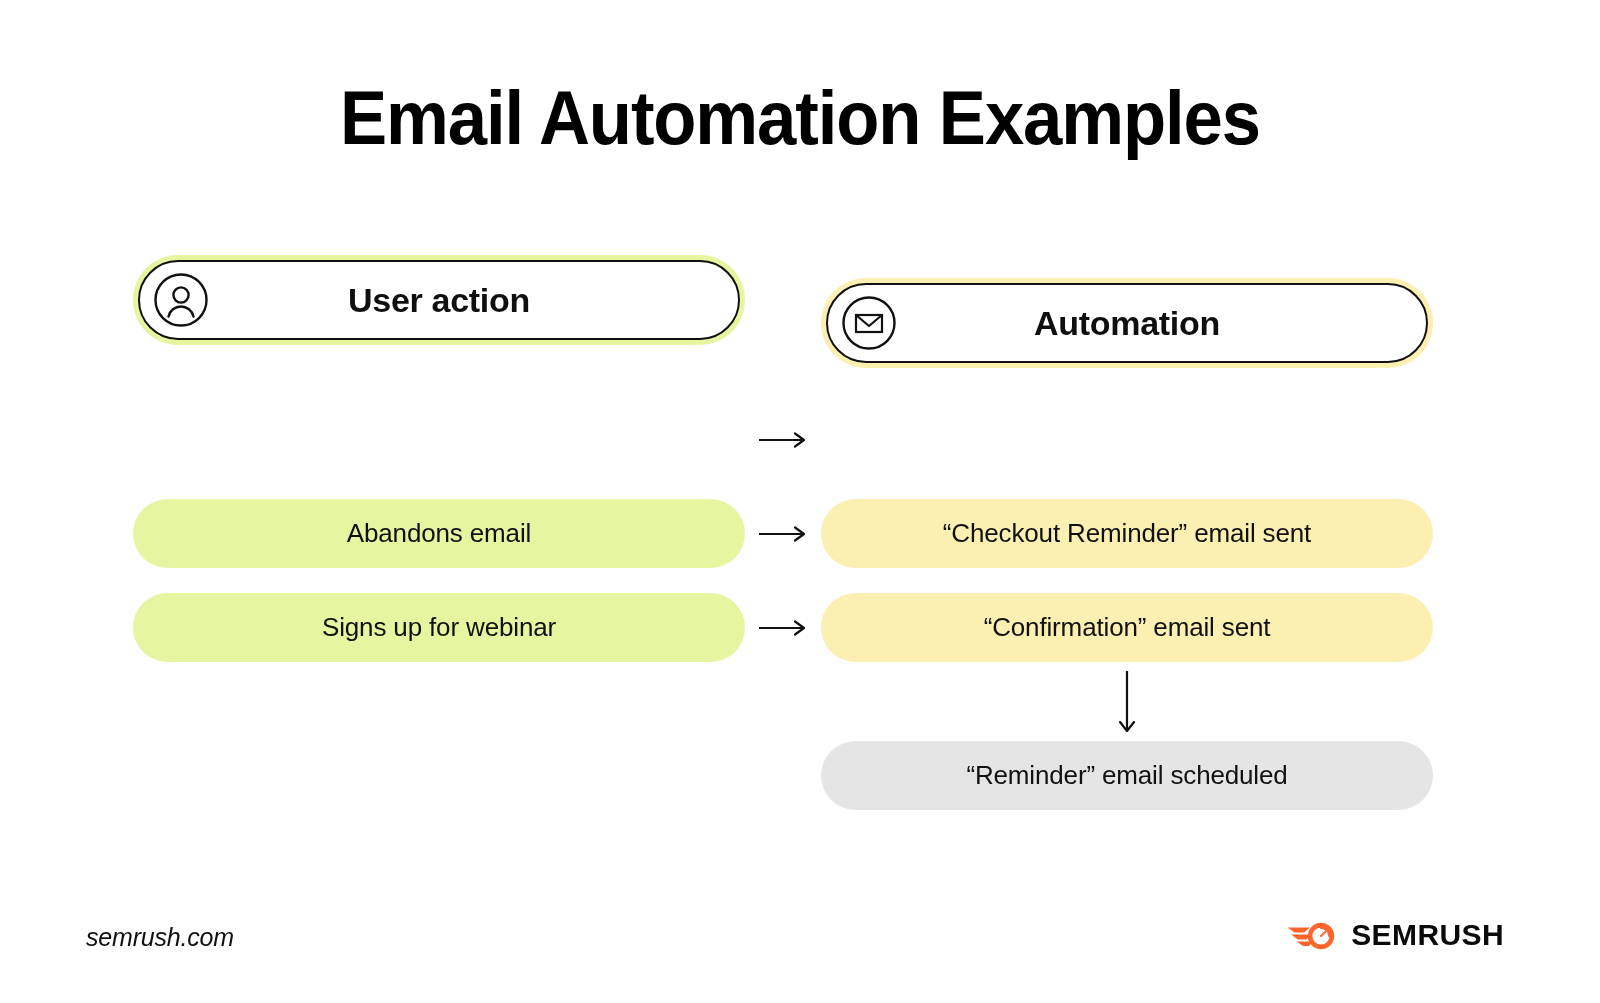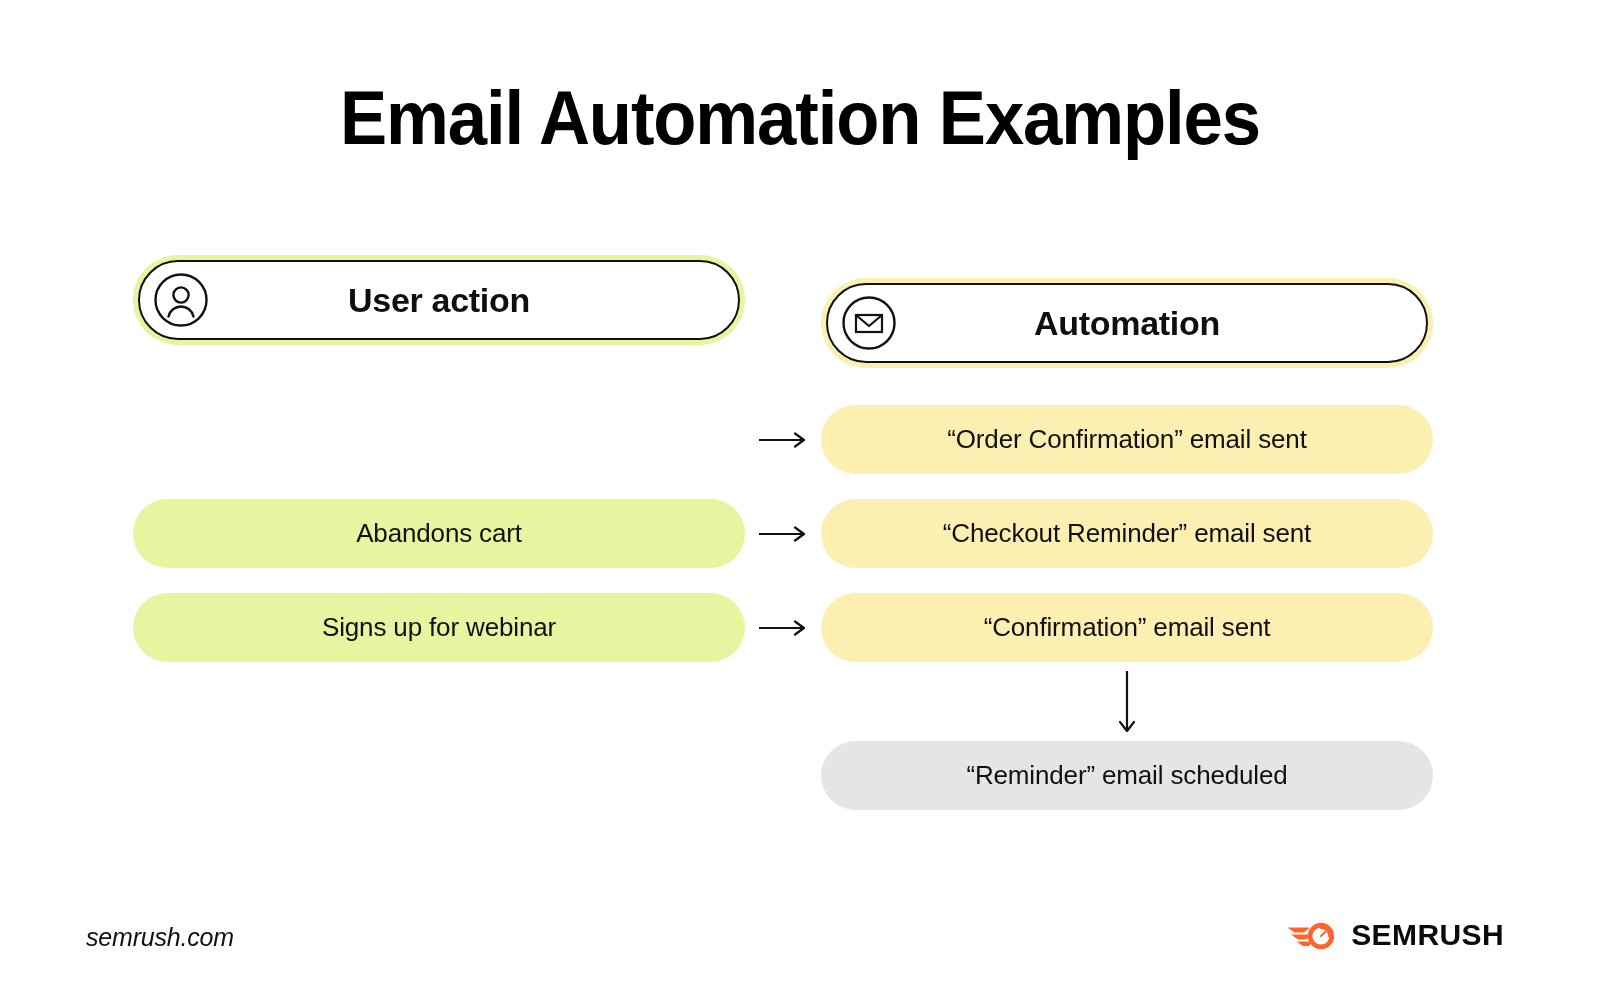--- a/index.html
+++ b/index.html
@@ -201,25 +201,24 @@
 
 <div class="flow">
 
   <div class="flow-row">
     <span class="arrow-right">
       <svg viewBox="0 0 52 20" width="52" height="20" aria-hidden="true">
         <path d="M2 10 H46" fill="none" stroke="#111111" stroke-width="2.2"></path>
         <path d="M38 3.5 L47 10 L38 16.5" fill="none" stroke="#111111" stroke-width="2.2" stroke-linecap="round" stroke-linejoin="round"></path>
       </svg>
     </span>
-    <div class="pill automation">“Order Confirmation” email sent</div>
   </div>
 
   <div class="flow-row">
-    <div class="pill action">Abandons cart</div>
+    <div class="pill action">Abandons email</div>
     <span class="arrow-right">
       <svg viewBox="0 0 52 20" width="52" height="20" aria-hidden="true">
         <path d="M2 10 H46" fill="none" stroke="#111111" stroke-width="2.2"></path>
         <path d="M38 3.5 L47 10 L38 16.5" fill="none" stroke="#111111" stroke-width="2.2" stroke-linecap="round" stroke-linejoin="round"></path>
       </svg>
     </span>
     <div class="pill automation">“Checkout Reminder” email sent</div>
   </div>
 
   <div class="flow-row">

